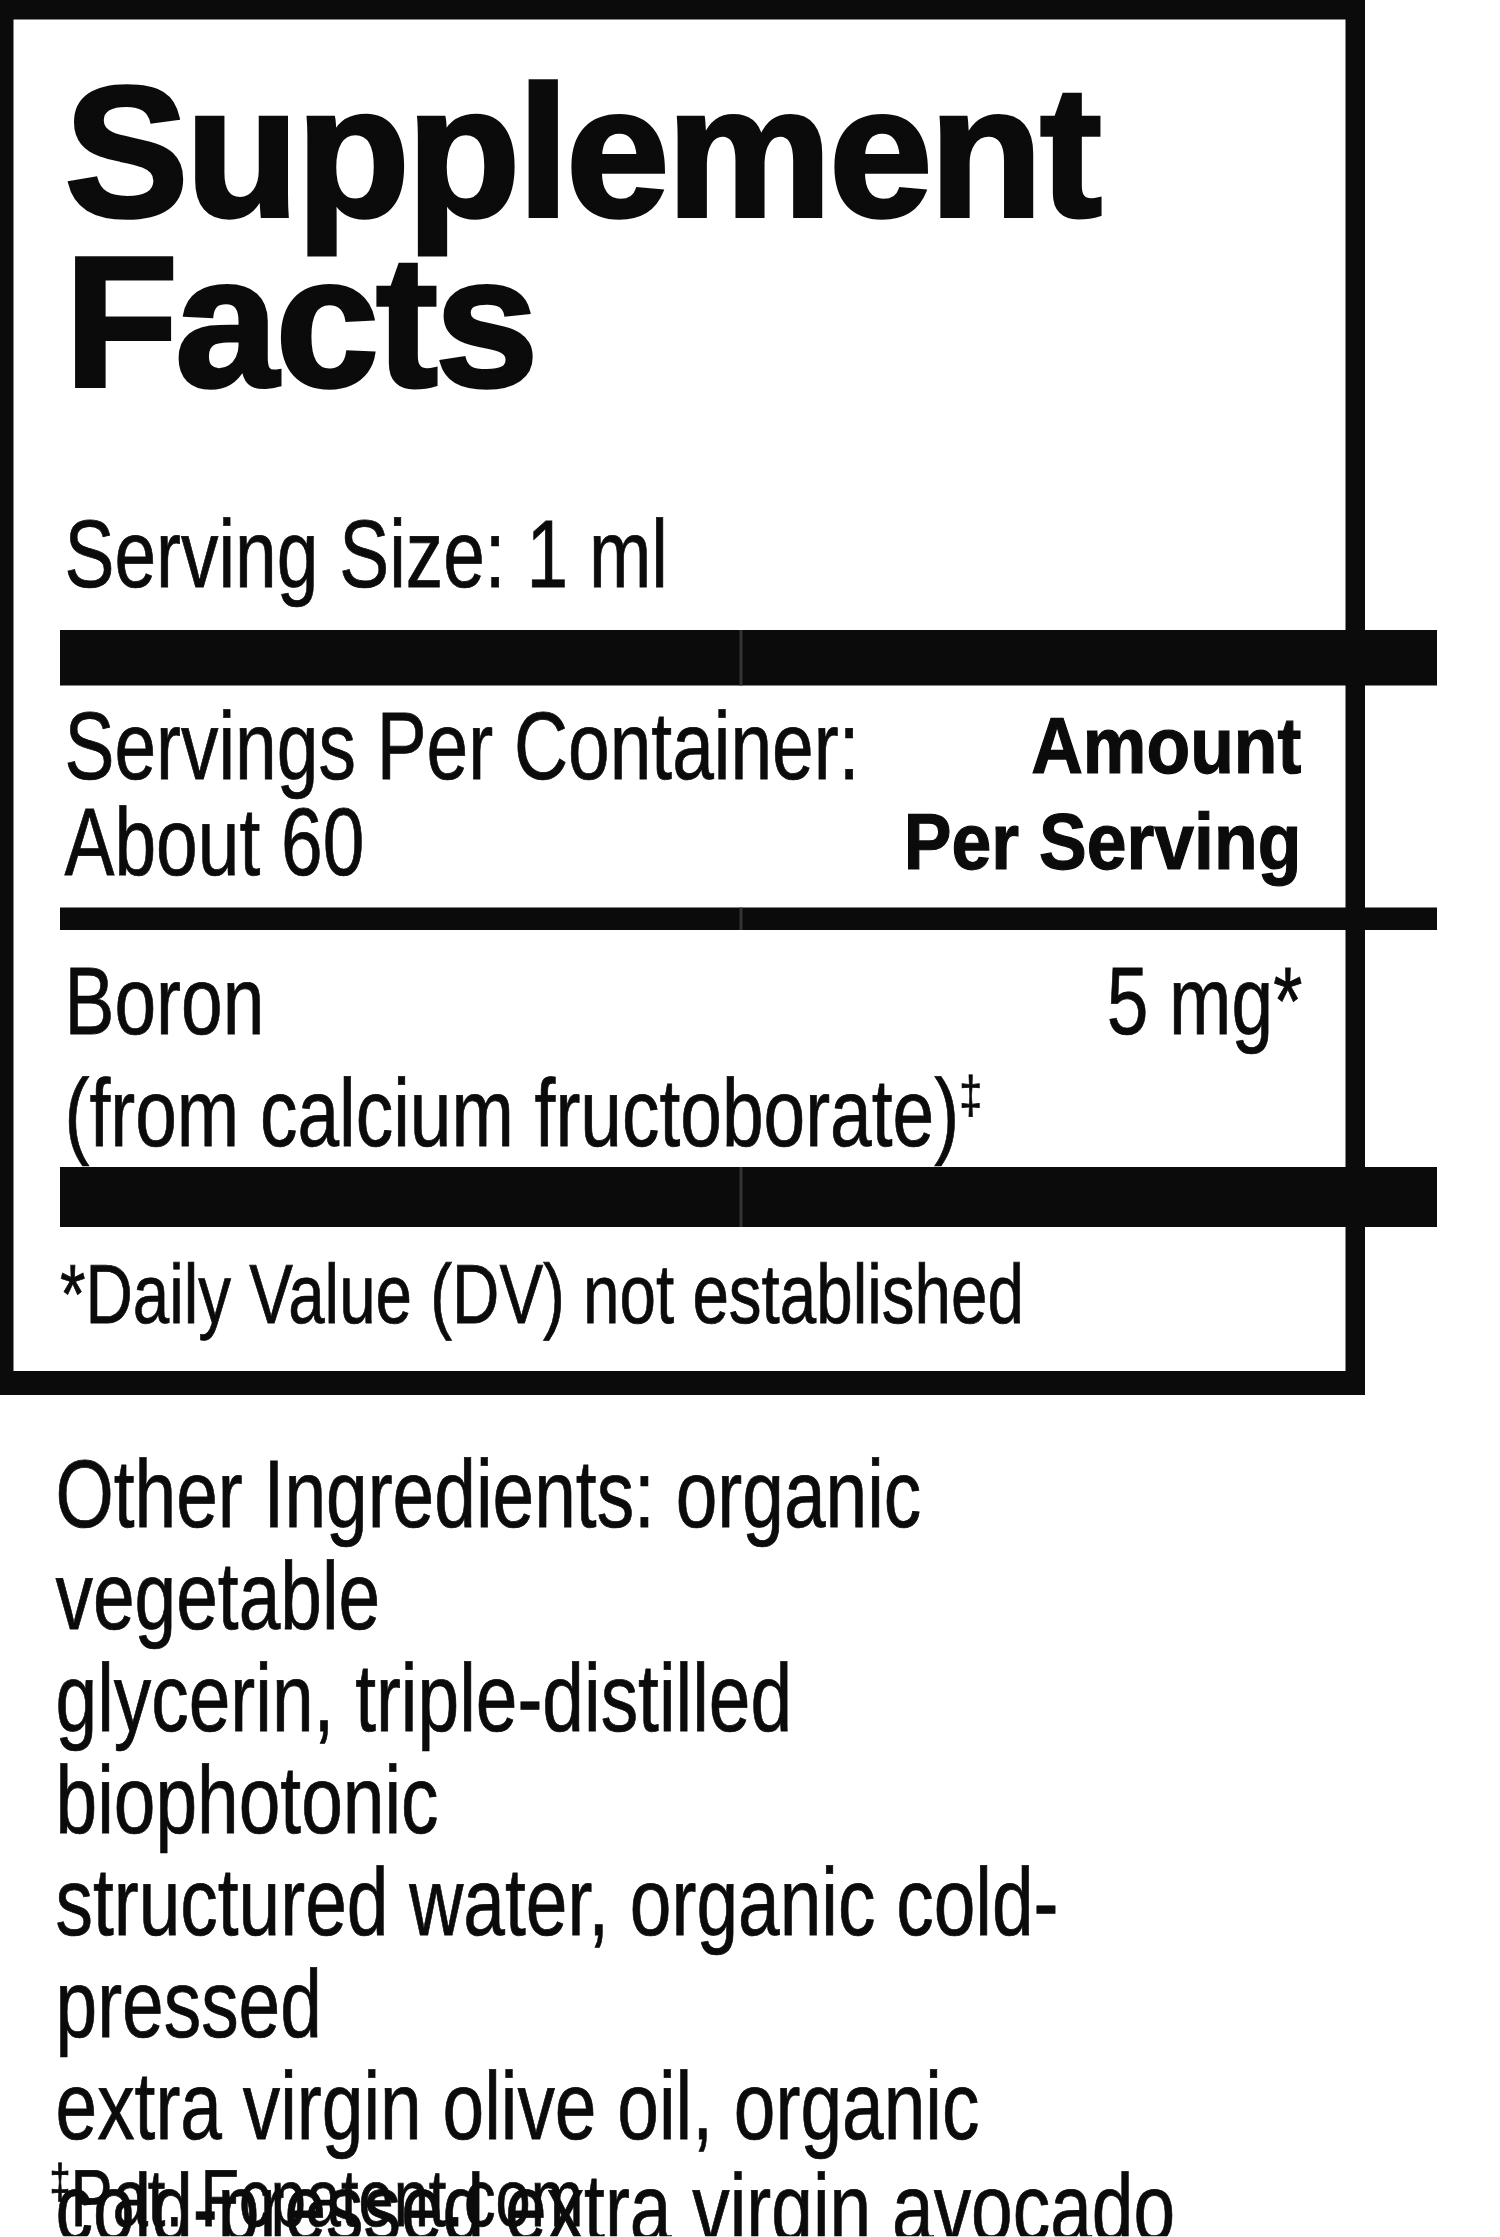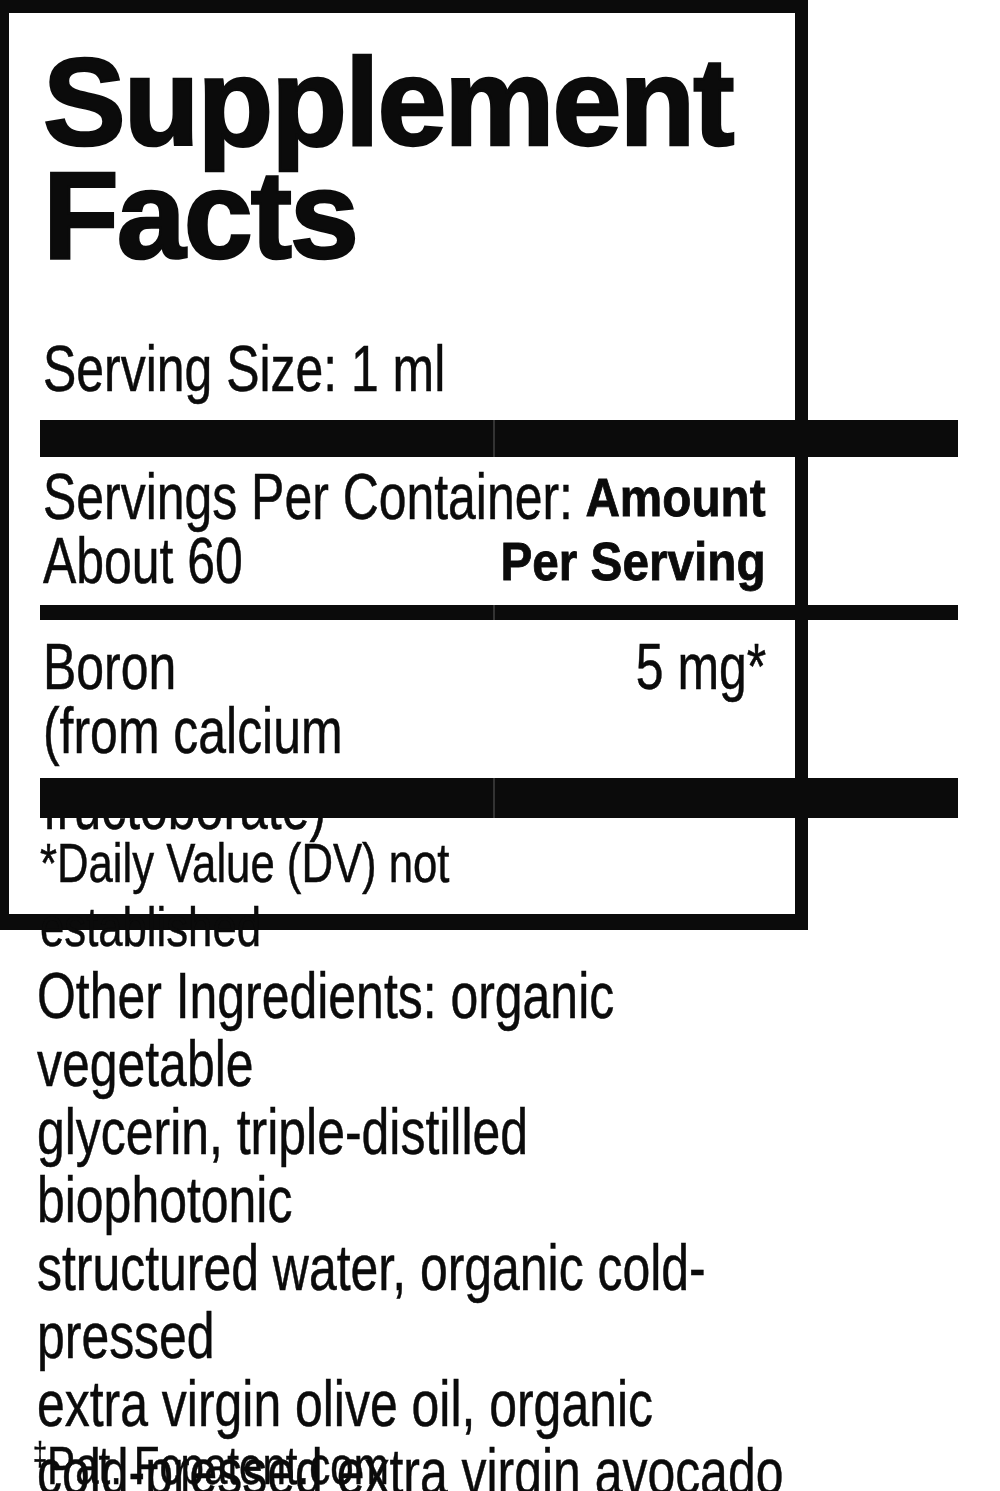--- a/index.html
+++ b/index.html
@@ -11,21 +11,21 @@
     width: 1000px;
     height: 1491px;
     background: #ffffff;
     overflow: hidden;
   }
 
   
   .panel {
     position: absolute;
     left: 0; top: 0;
-    width: 808px; height: 930px;
+    width: 910px; height: 930px;
     background: #ffffff;
     border: solid #0b0b0b;
     border-width: 13px 13px 16px 9px;
   }
 
   .multiline { white-space: pre-line; }
 
   .title {
     position: absolute;
     left: 34px; top: 33px;

